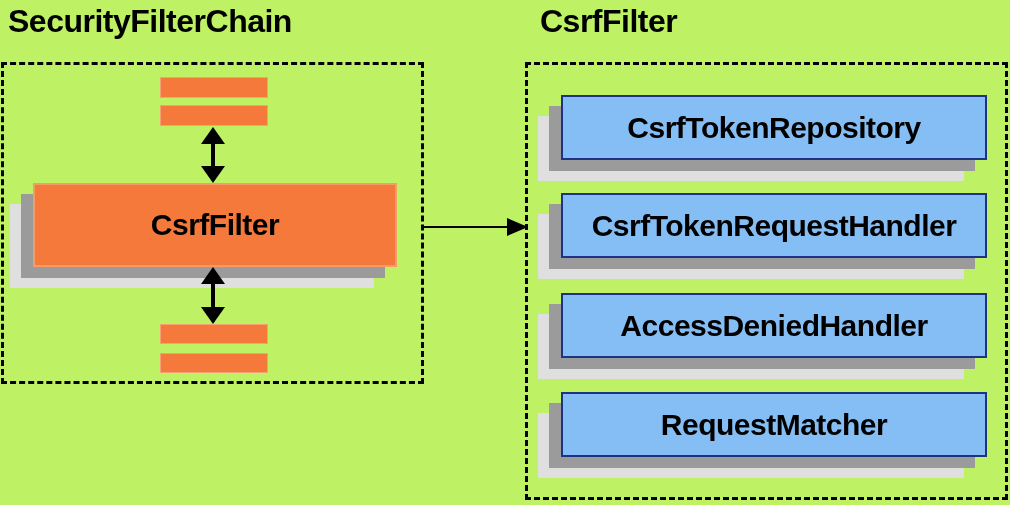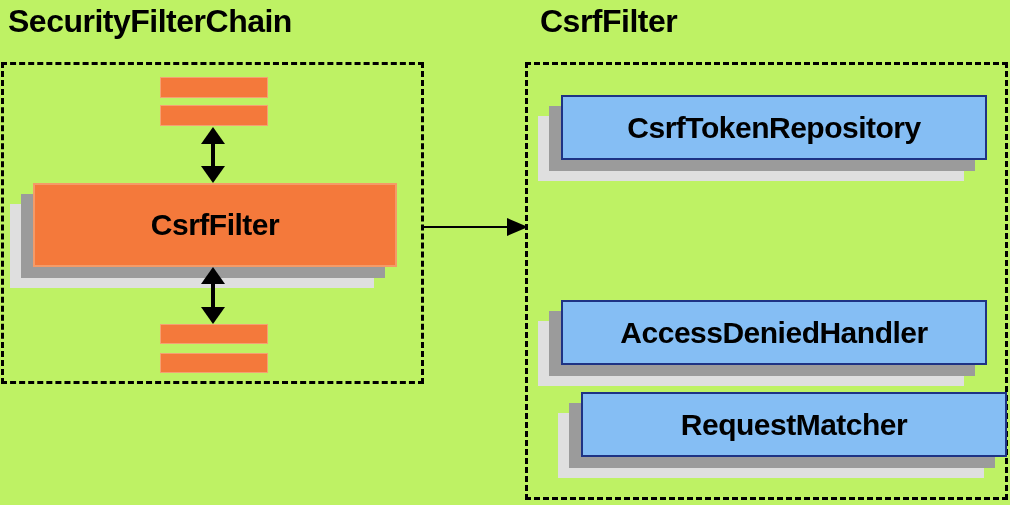--- a/index.html
+++ b/index.html
@@ -153,22 +153,25 @@
     <span class="hline"></span>
     <span class="hhead"></span>
   </div>
 
   <div class="dashed-container" style="left: 525px; top: 62px; width: 483px; height: 438px;"></div>
 
   <div class="blue-box shadowed" style="top: 95px;">
     <span>CsrfTokenRepository</span>
   </div>
 
+  <div class="blue-box shadowed" style="top: 193px;">
+    <span>CsrfTokenRequestHandler</span>
+  </div>
 
-  <div class="blue-box shadowed" style="top: 300px;">
+  <div class="blue-box shadowed" style="top: 293px;">
     <span>AccessDeniedHandler</span>
   </div>
 
-  <div class="blue-box shadowed" style="top: 392px; margin-left: 20px;">
+  <div class="blue-box shadowed" style="top: 392px;">
     <span>RequestMatcher</span>
   </div>
 
 </div>
 
 </body></html>

